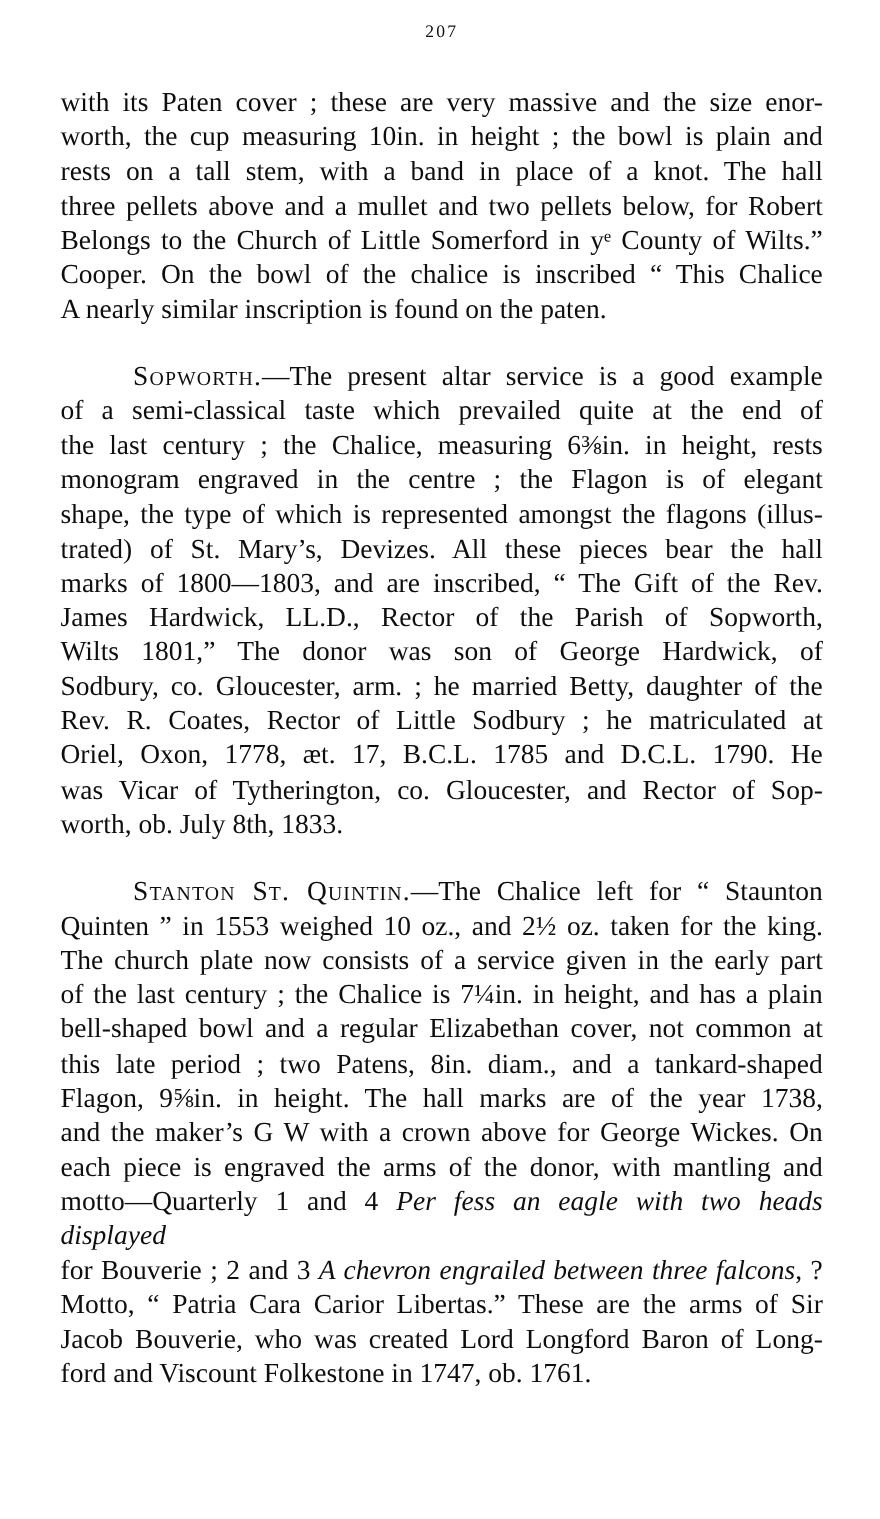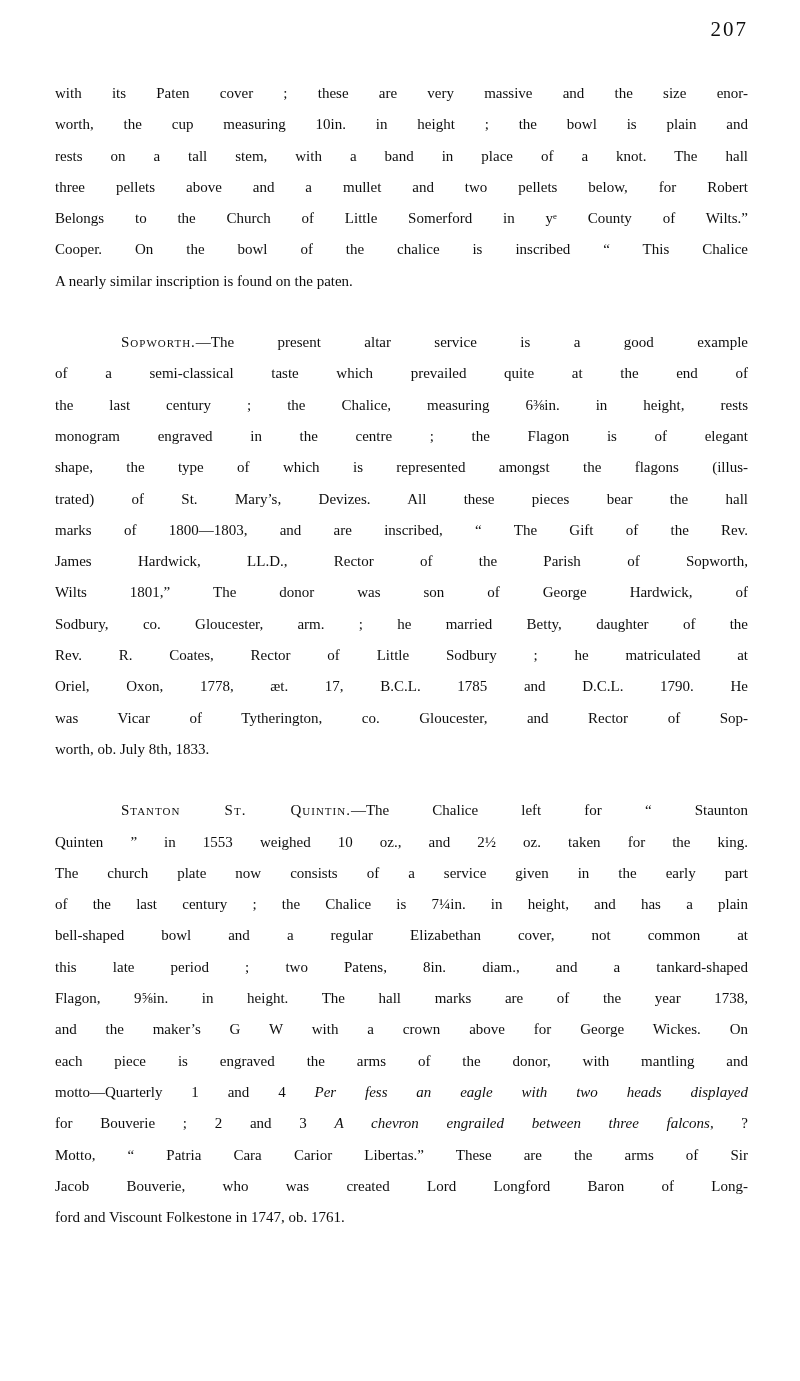--- a/index.html
+++ b/index.html
@@ -9,30 +9,30 @@
     height: 1381px;
     margin: 0 auto;
     background: #ffffff;
     box-sizing: border-box;
     padding: 14px 52px 0 55px;
     font-family: "Liberation Serif", serif;
     color: #0e0e0e;
     overflow: hidden;
   }
   .pagenum {
-    text-align: right;
-    font-size: 21px;
+    text-align: center;
+    font-size: 16px;
     line-height: 31px;
     margin: 0 0 33px 0;
     letter-spacing: 2px;
   }
   .para { margin: 0 0 30px 0; }
   .para:last-child { margin-bottom: 0; }
   .line {
-    font-size: 15px;
+    font-size: 25px;
     line-height: 31.3px;
     text-align: justify;
     text-align-last: justify;
     text-justify: inter-word;
     white-space: normal;
   }
   .line.last { text-align-last: left; }
   .line.indent { text-indent: 27px; }
   .sc {
     font-variant: small-caps;

